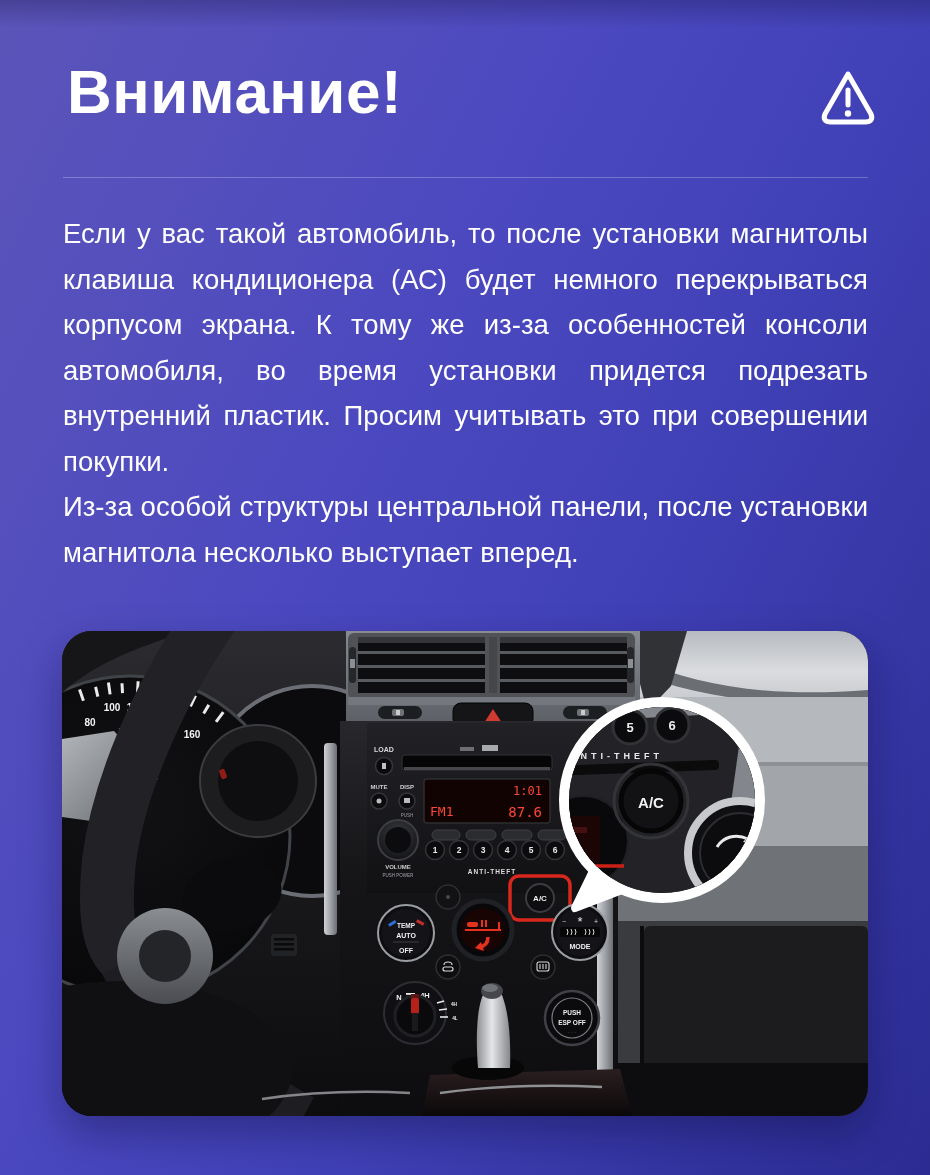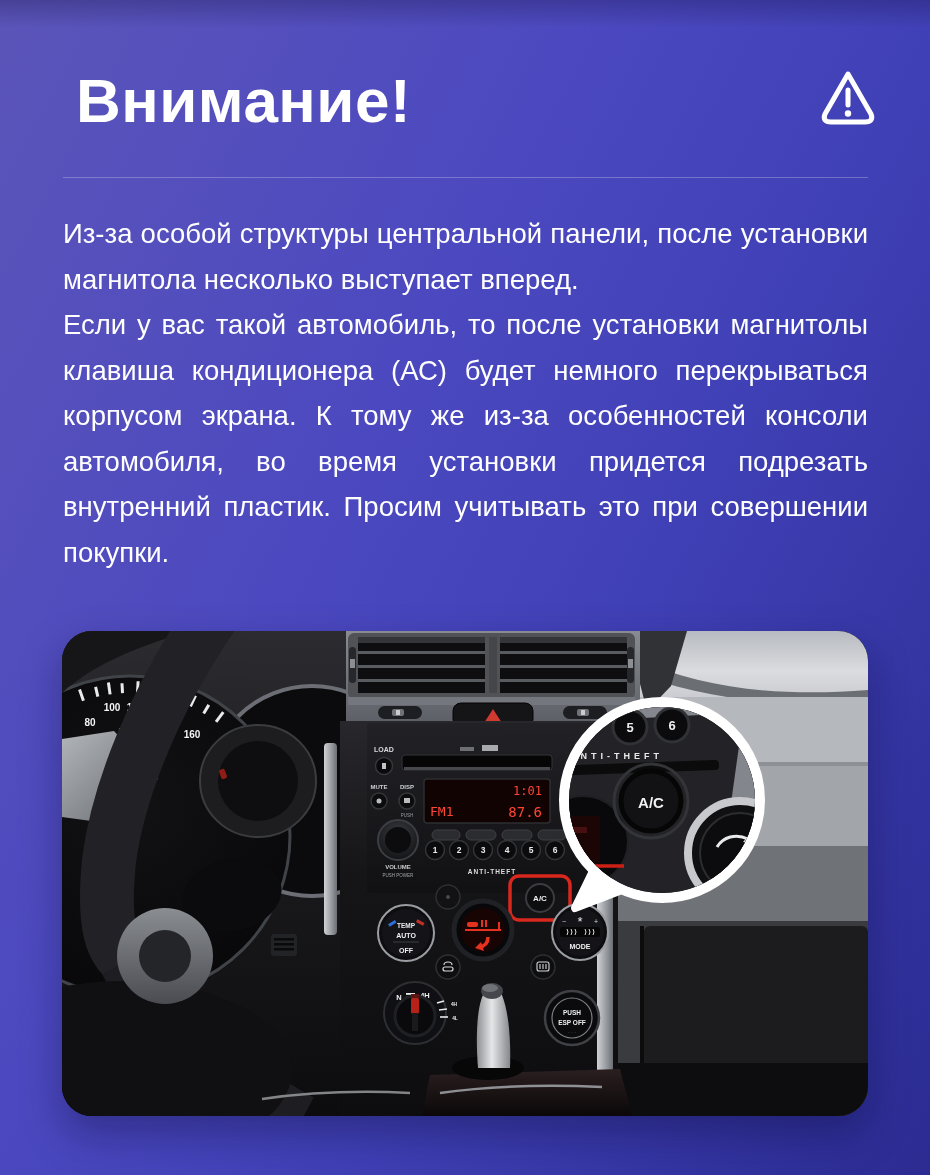--- a/index.html
+++ b/index.html
@@ -9,21 +9,21 @@
     overflow:hidden;
     font-family:"Liberation Sans",sans-serif;
     background:linear-gradient(118deg,#5b55b9 0%,#4c49c0 38%,#4040b6 62%,#2b2b92 100%);
   }
   .page::before{
     content:"";position:absolute;left:0;top:0;right:0;height:28px;
     background:linear-gradient(180deg,rgba(20,16,60,.28),rgba(20,16,60,0));
     pointer-events:none;
   }
   .title{
-    position:absolute;left:63px;top:52px;margin:13px;
+    position:absolute;left:63px;top:52px;margin:4px;
     color:#ffffff;font-size:62px;font-weight:bold;letter-spacing:.5px;
   }
   .warn-icon{position:absolute;top:66px;right:50px;width:64px;height:62px;}
   .divider{
     position:absolute;left:63px;right:62px;top:177px;height:1px;
     background:rgba(255,255,255,.25);
   }
   .bodytext{
     position:absolute;left:63px;top:211px;width:805px;
     color:#ffffff;font-size:27.5px;line-height:45.5px;
@@ -48,22 +48,22 @@
 
   <svg class="warn-icon" viewBox="0 0 64 62">
     <path d="M32 8 L55 48 Q58 56 49 56 H15 Q6 56 9 48 Z" fill="none" stroke="#ffffff" stroke-width="5" stroke-linejoin="round"></path>
     <line x1="32" y1="24" x2="32" y2="39" stroke="#ffffff" stroke-width="5" stroke-linecap="round"></line>
     <circle cx="32" cy="47.5" r="3.2" fill="#ffffff"></circle>
   </svg>
 
   <div class="divider"></div>
 
   <div class="bodytext">
+    <p>Если у вас такой автомобиль, то после установки магнитолы клавиша кондиционера (АС) будет немного перекрываться корпусом экрана. К тому же из-за особенностей консоли автомобиля, во время установки придется подрезать внутренний пластик. Просим учитывать это при совершении покупки.</p>
     <p>Из-за особой структуры центральной панели, после установки магнитола несколько выступает вперед.</p>
-    <p>Если у вас такой автомобиль, то после установки магнитолы клавиша кондиционера (АС) будет немного перекрываться корпусом экрана. К тому же из-за особенностей консоли автомобиля, во время установки придется подрезать внутренний пластик. Просим учитывать это при совершении покупки.</p>
   </div>
 
   <figure class="photo">
     <svg width="806" height="485" viewBox="0 0 806 485">
       <defs>
         <linearGradient id="leftGrad" x1="0" y1="0" x2="0" y2="1">
           <stop offset="0" stop-color="#2c2c30"></stop>
             <stop offset=".55" stop-color="#18181b"></stop>
             <stop offset="1" stop-color="#0c0c0e"></stop>
         </linearGradient>

